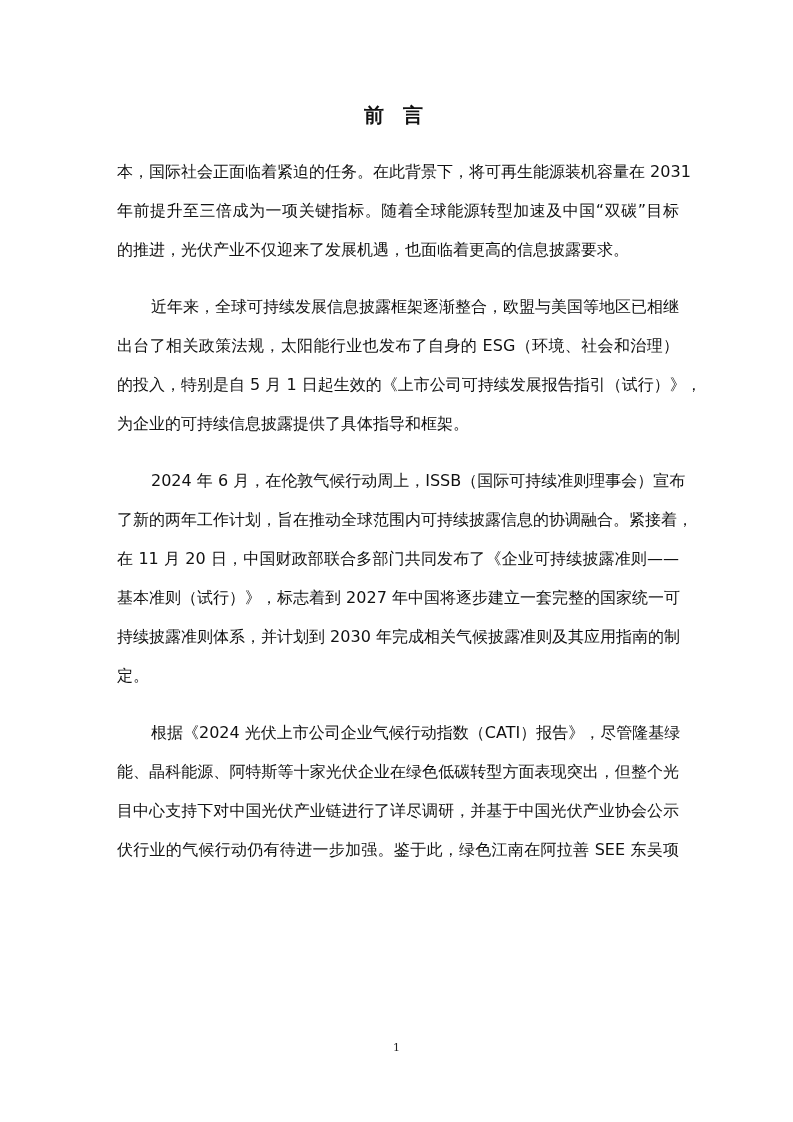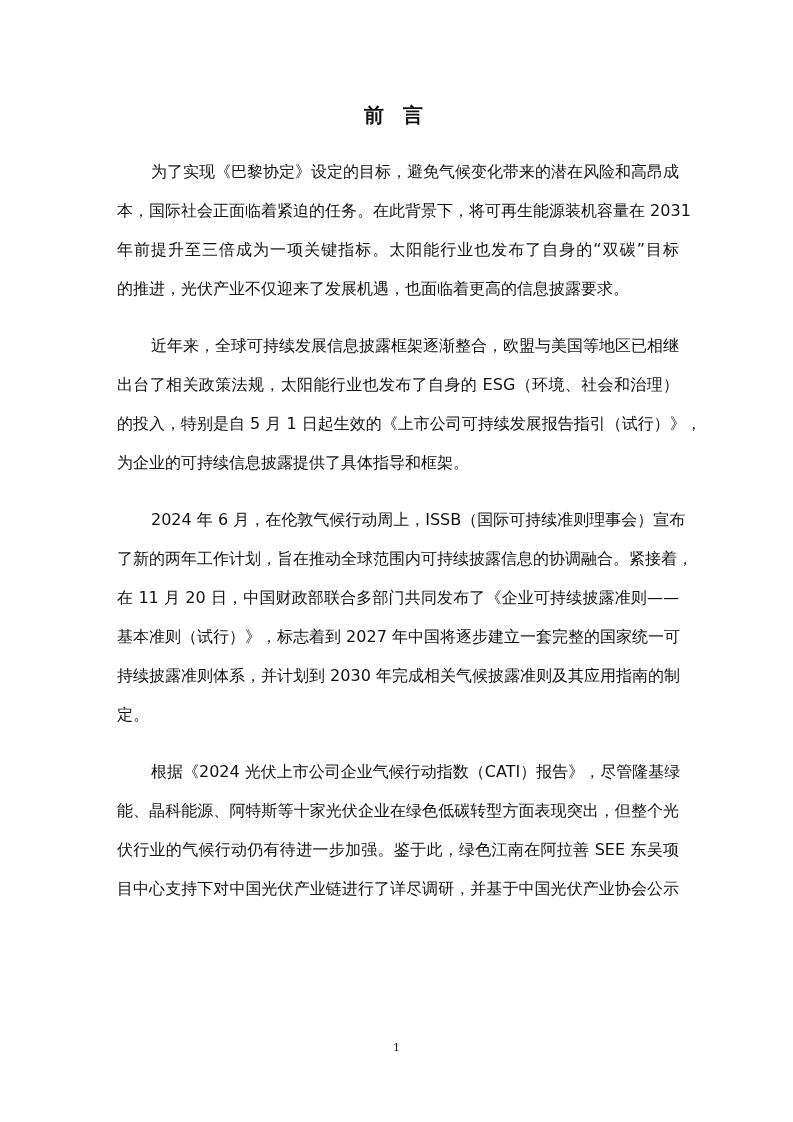--- a/index.html
+++ b/index.html
@@ -75,23 +75,22 @@
 </head>
 <body>
 
 <div class="page">
 
   <div class="title">前 言</div>
 
   <div class="body">
 
     <p class="para">
-      <span class="line first">为了实现《巴黎协定》设定的目标，避免气候变化带来的潜在风险和高昂成</span>
       <span class="line">本，国际社会正面临着紧迫的任务。在此背景下，将可再生能源装机容量在 2031</span>
-      <span class="line">年前提升至三倍成为一项关键指标。太阳能行业也发布了自身的“双碳”目标</span>
+      <span class="line">年前提升至三倍成为一项关键指标。随着全球能源转型加速及中国“双碳”目标</span>
       <span class="line last">的推进，光伏产业不仅迎来了发展机遇，也面临着更高的信息披露要求。</span>
     </p>
 
     <p class="para">
       <span class="line first">近年来，全球可持续发展信息披露框架逐渐整合，欧盟与美国等地区已相继</span>
       <span class="line">出台了相关政策法规，太阳能行业也发布了自身的 ESG（环境、社会和治理）</span>
       <span class="line">的投入，特别是自 5 月 1 日起生效的《上市公司可持续发展报告指引（试行）》，</span>
       <span class="line last">为企业的可持续信息披露提供了具体指导和框架。</span>
     </p>
 
@@ -100,21 +99,21 @@
       <span class="line">了新的两年工作计划，旨在推动全球范围内可持续披露信息的协调融合。紧接着，</span>
       <span class="line">在 11 月 20 日，中国财政部联合多部门共同发布了《企业可持续披露准则——</span>
       <span class="line">基本准则（试行）》，标志着到 2027 年中国将逐步建立一套完整的国家统一可</span>
       <span class="line">持续披露准则体系，并计划到 2030 年完成相关气候披露准则及其应用指南的制</span>
       <span class="line last">定。</span>
     </p>
 
     <p class="para">
       <span class="line first">根据《2024 光伏上市公司企业气候行动指数（CATI）报告》，尽管隆基绿</span>
       <span class="line">能、晶科能源、阿特斯等十家光伏企业在绿色低碳转型方面表现突出，但整个光</span>
+      <span class="line">目中心支持下对中国光伏产业链进行了详尽调研，并基于中国光伏产业协会公示</span>
       <span class="line">伏行业的气候行动仍有待进一步加强。鉴于此，绿色江南在阿拉善 SEE 东吴项</span>
-      <span class="line">目中心支持下对中国光伏产业链进行了详尽调研，并基于中国光伏产业协会公示</span>
     </p>
 
   </div>
 
   <div class="page-number">1</div>
 
 </div>
 
 </body></html>

